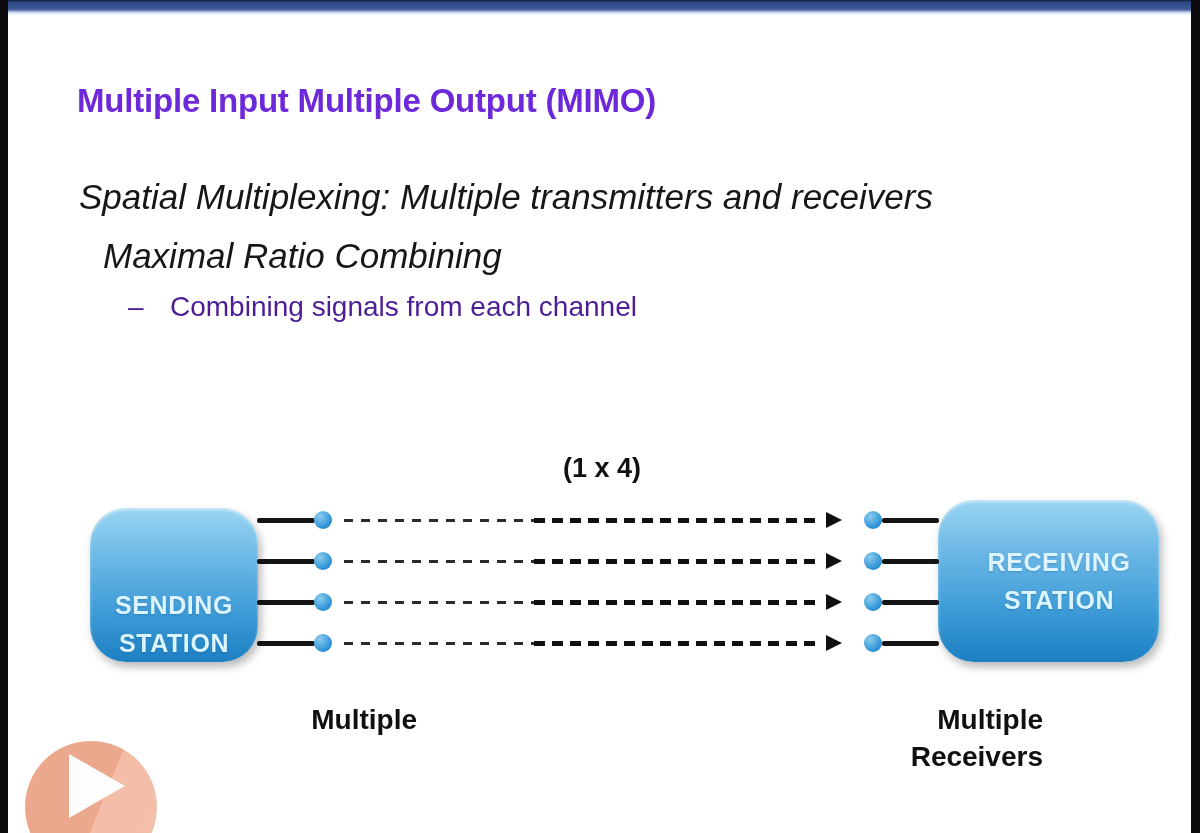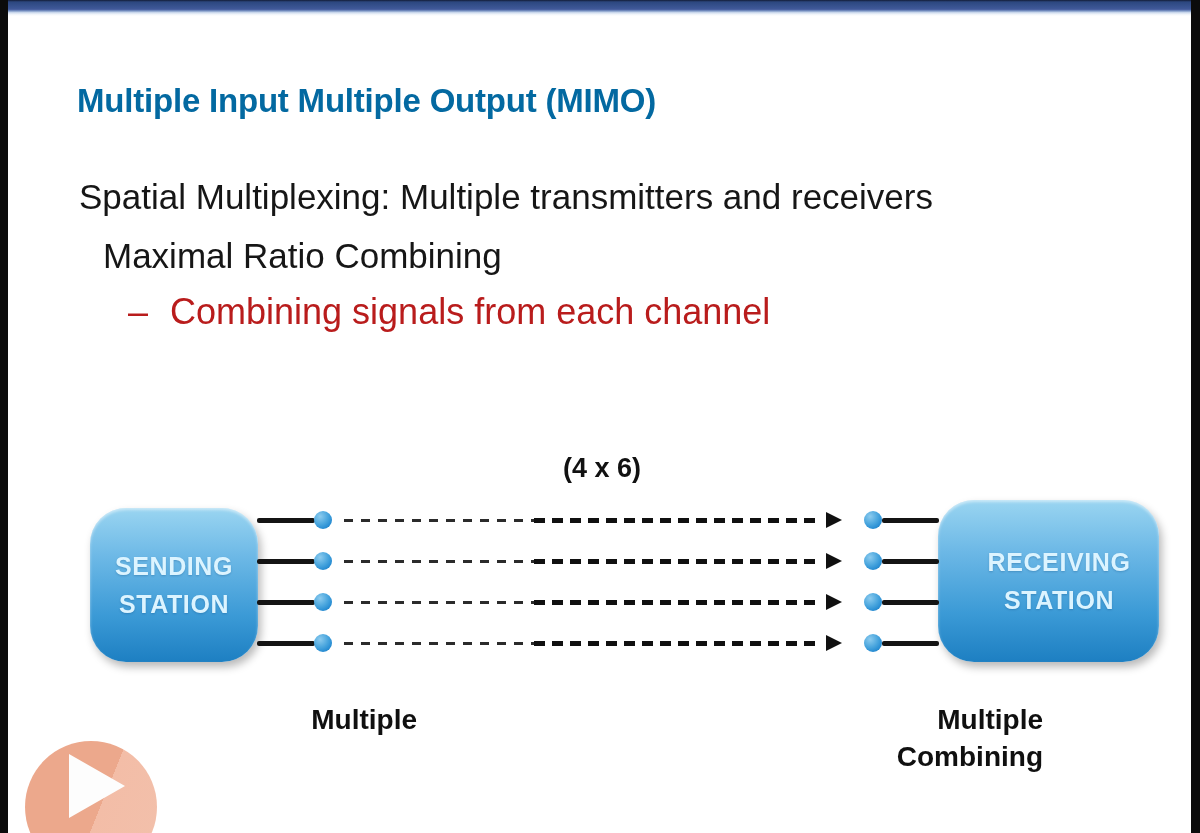--- a/index.html
+++ b/index.html
@@ -10,41 +10,41 @@
   
   .edge-left{position:absolute;left:0;top:0;width:8px;height:833px;background:#0b0b0b;z-index:30;}
   .edge-right{position:absolute;left:1191px;top:0;width:9px;height:833px;background:#0b0b0b;z-index:30;}
   .topbar{
     position:absolute;left:0;top:0;width:1200px;height:16px;z-index:20;
     background:linear-gradient(180deg,#131c36 0%,#2c477f 12%,#3a5492 45%,#42599a 58%,#7a94c4 68%,#c8d6eb 78%,#eef3f9 88%,#ffffff 100%);
   }
   
   .title{
     position:absolute;left:77px;top:60px;width:1080px;
-    font-size:33px;font-weight:bold;color:#0369a1;letter-spacing:-0.2px;
+    font-size:33px;font-weight:bold;color:#6d28d9;letter-spacing:-0.2px;
   }
-  .body-line{position:absolute;left:79px;width:1090px;font-size:35px;font-weight:400;color:#161616;}
+  .body-line{position:absolute;left:79px;width:1090px;font-size:35px;font-weight:400;color:#161616;font-style:italic;}
   .body-line.l1{top:177px;}
   .body-line.l2{top:236px;margin-left:24px;}
-  .bullet-line{position:absolute;left:128px;top:291px;width:900px;font-size:36px;color:#b91c1c;}
+  .bullet-line{position:absolute;left:128px;top:291px;width:900px;font-size:28px;color:#4c1d95;}
   .bullet-line .marker{display:inline-block;width:42px;}
   
   .config-label{
     position:absolute;left:492px;top:453px;width:220px;text-align:center;
     font-size:27px;font-weight:bold;color:#111;
   }
   .station{
     position:absolute;border-radius:36px;display:flex;flex-direction:column;
     align-items:center;justify-content:center;text-align:center;
     background:linear-gradient(180deg,#9ad5f1 0%,#6cb8e6 32%,#3b9ad6 70%,#1d7fc2 100%);
     box-shadow:3px 5px 9px rgba(0,0,0,0.28), inset 0 2px 3px rgba(255,255,255,0.5);
     color:#dcf4ff;font-size:25px;font-weight:600;letter-spacing:0.6px;line-height:38px;
     text-shadow:0 1px 2px rgba(0,60,110,0.25);
   }
-  .station.sending{left:90px;top:508px;width:168px;height:154px;}
+  .station.sending{left:90px;top:508px;width:168px;height:154px;justify-content:flex-end;}
   .station.receiving{left:938px;top:500px;width:200px;height:162px;padding-left:21px;}
   .channel-row{position:absolute;left:0;width:1200px;height:20px;}
   .stub{position:absolute;top:8px;height:5px;background:#141414;border-radius:2px;}
   .stub.l{left:257px;width:58px;}
   .stub.r{left:882px;width:57px;}
   .dot{
     position:absolute;top:1px;width:18px;height:18px;border-radius:50%;
     background:radial-gradient(circle at 34% 30%,#8ccbee 0%,#4aa6de 45%,#2a8fd4 70%,#1b6fae 100%);
   }
   .dot.l{left:314px;}
@@ -90,21 +90,21 @@
   <div class="edge-right"></div>
 
   <h1 class="title" title="Multiple Input Multiple Output (MIMO)"><span>Multiple Input Multiple Output (MIMO)</span></h1>
 
   <div class="body-line l1">Spatial Multiplexing: Multiple transmitters and receivers</div>
   <div class="body-line l2">Maximal Ratio Combining</div>
   <div class="bullet-line">
     <span class="marker">–</span><span>Combining signals from each channel</span>
   </div>
 
-  <div class="config-label">(4 x 6)</div>
+  <div class="config-label">(1 x 4)</div>
 
   <div class="station sending">
     <span>SENDING</span>
     <span>STATION</span>
   </div>
 
   <div class="station receiving">
     <span>RECEIVING</span>
     <span>STATION</span>
   </div>
@@ -144,20 +144,20 @@
     <div class="arrowhead"></div>
     <div class="dot r"></div>
     <div class="stub r"></div>
   </div>
 
   <div class="caption tx">
     <div>Multiple</div>
   </div>
   <div class="caption rx">
     <div>Multiple</div>
-    <div>Combining</div>
+    <div>Receivers</div>
   </div>
 
   <button class="play-button" aria-label="play">
     <span class="play-triangle"></span>
   </button>
 
 </div>
 
 </body></html>

